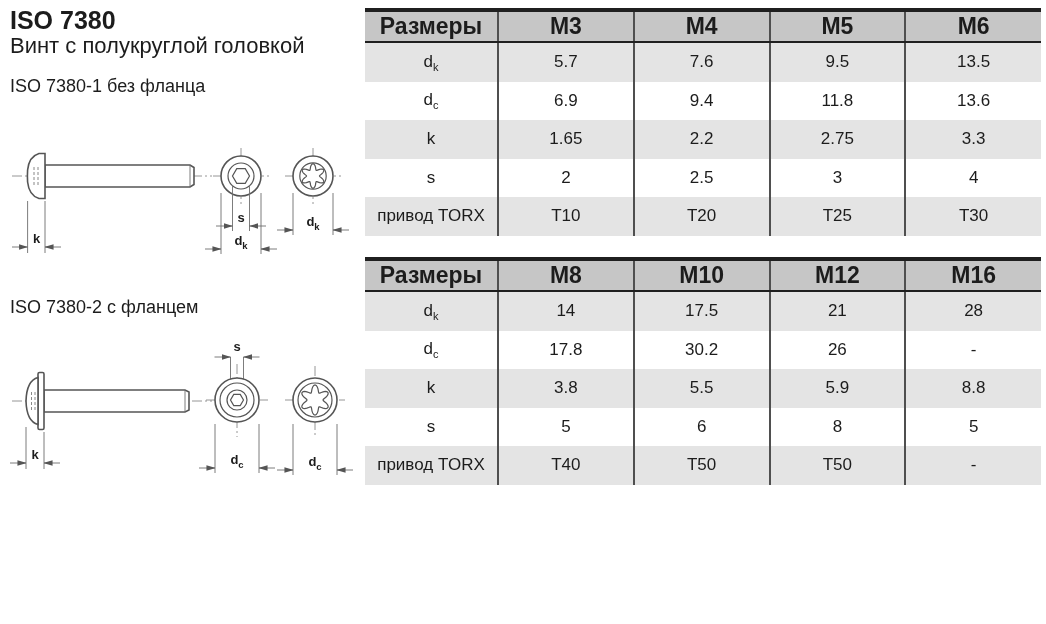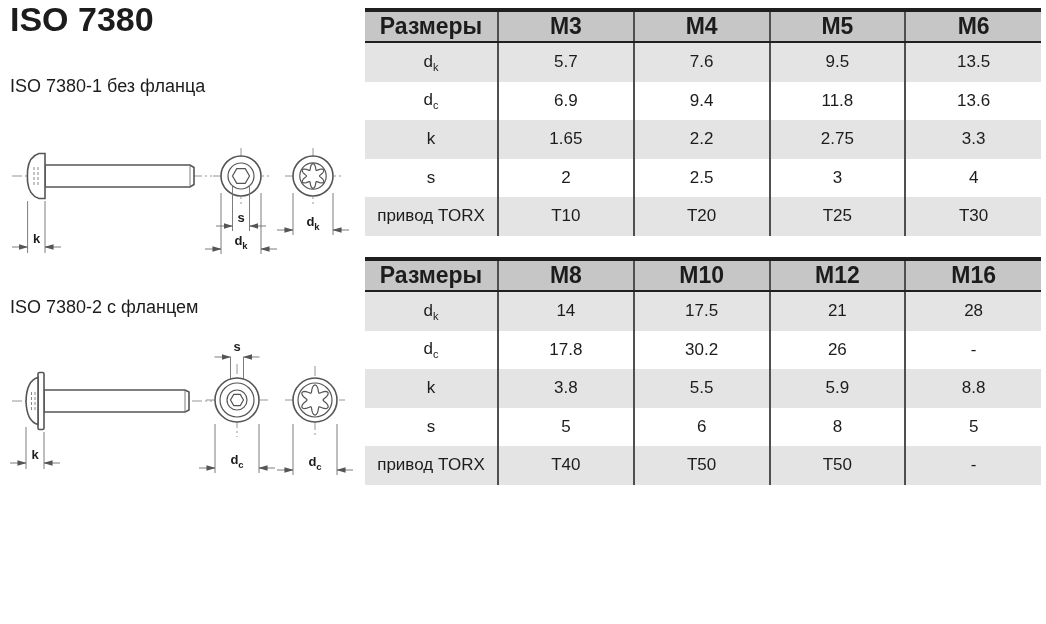--- a/index.html
+++ b/index.html
@@ -3,21 +3,21 @@
 <meta charset="utf-8">
 <style>
   :root{
     --header-bg:#c6c6c6; --row-alt-bg:#e4e4e4; --row-bg:#ffffff;
     --divider:#4f4f4f; --border-dark:#1f1f1f; --text:#1c1c1c; --line:#555555;
   }
   html,body{margin:0;padding:0;background:#fff;}
   body{font-family:"Liberation Sans",sans-serif;color:var(--text);}
   .page{position:relative;width:1046px;height:624px;background:#fff;overflow:hidden;}
 
-  .title{position:absolute;left:10px;top:0;font-size:34px;font-weight:700;margin:0;}
+  .title{position:absolute;left:10px;top:6px;font-size:25px;font-weight:700;margin:0;}
   .subtitle{position:absolute;left:10px;top:33px;font-size:22px;}
   .section-label{position:absolute;left:10px;font-size:18px;}
   .sec1{top:76px;}
   .sec2{top:297px;}
   .footnote{position:absolute;left:4px;top:594px;font-size:16px;}
   .footnote b{font-weight:700;}
 
   .drawing{position:absolute;left:8px;}
   .d1{top:138px;}
   .d2{top:336px;}
@@ -40,20 +40,21 @@
   .dim-table tbody th,.dim-table tbody td{height:38.5px;font-weight:400;font-size:17px;text-align:center;padding:0;}
   .dim-table tr > *:not(:first-child){border-left:2px solid var(--divider);}
   .dim-table sub{font-size:11px;}
 </style>
 </head>
 <body>
 
 <div class="page">
 
   <h1 class="title">ISO 7380</h1>
+  <div class="subtitle">Винт с полукруглой головкой</div>
 
   <div class="section-label sec1">ISO 7380-1 без фланца</div>
 
   <svg class="drawing d1" width="352" height="122" viewBox="0 0 352 122">
     <defs>
       <marker id="arr" viewBox="0 0 10 6" refX="9.5" refY="3" markerWidth="9" markerHeight="6" markerUnits="userSpaceOnUse" orient="auto">
         <path d="M0,0 L10,3 L0,6 Z" fill="#555"></path>
       </marker>
     </defs>
 

